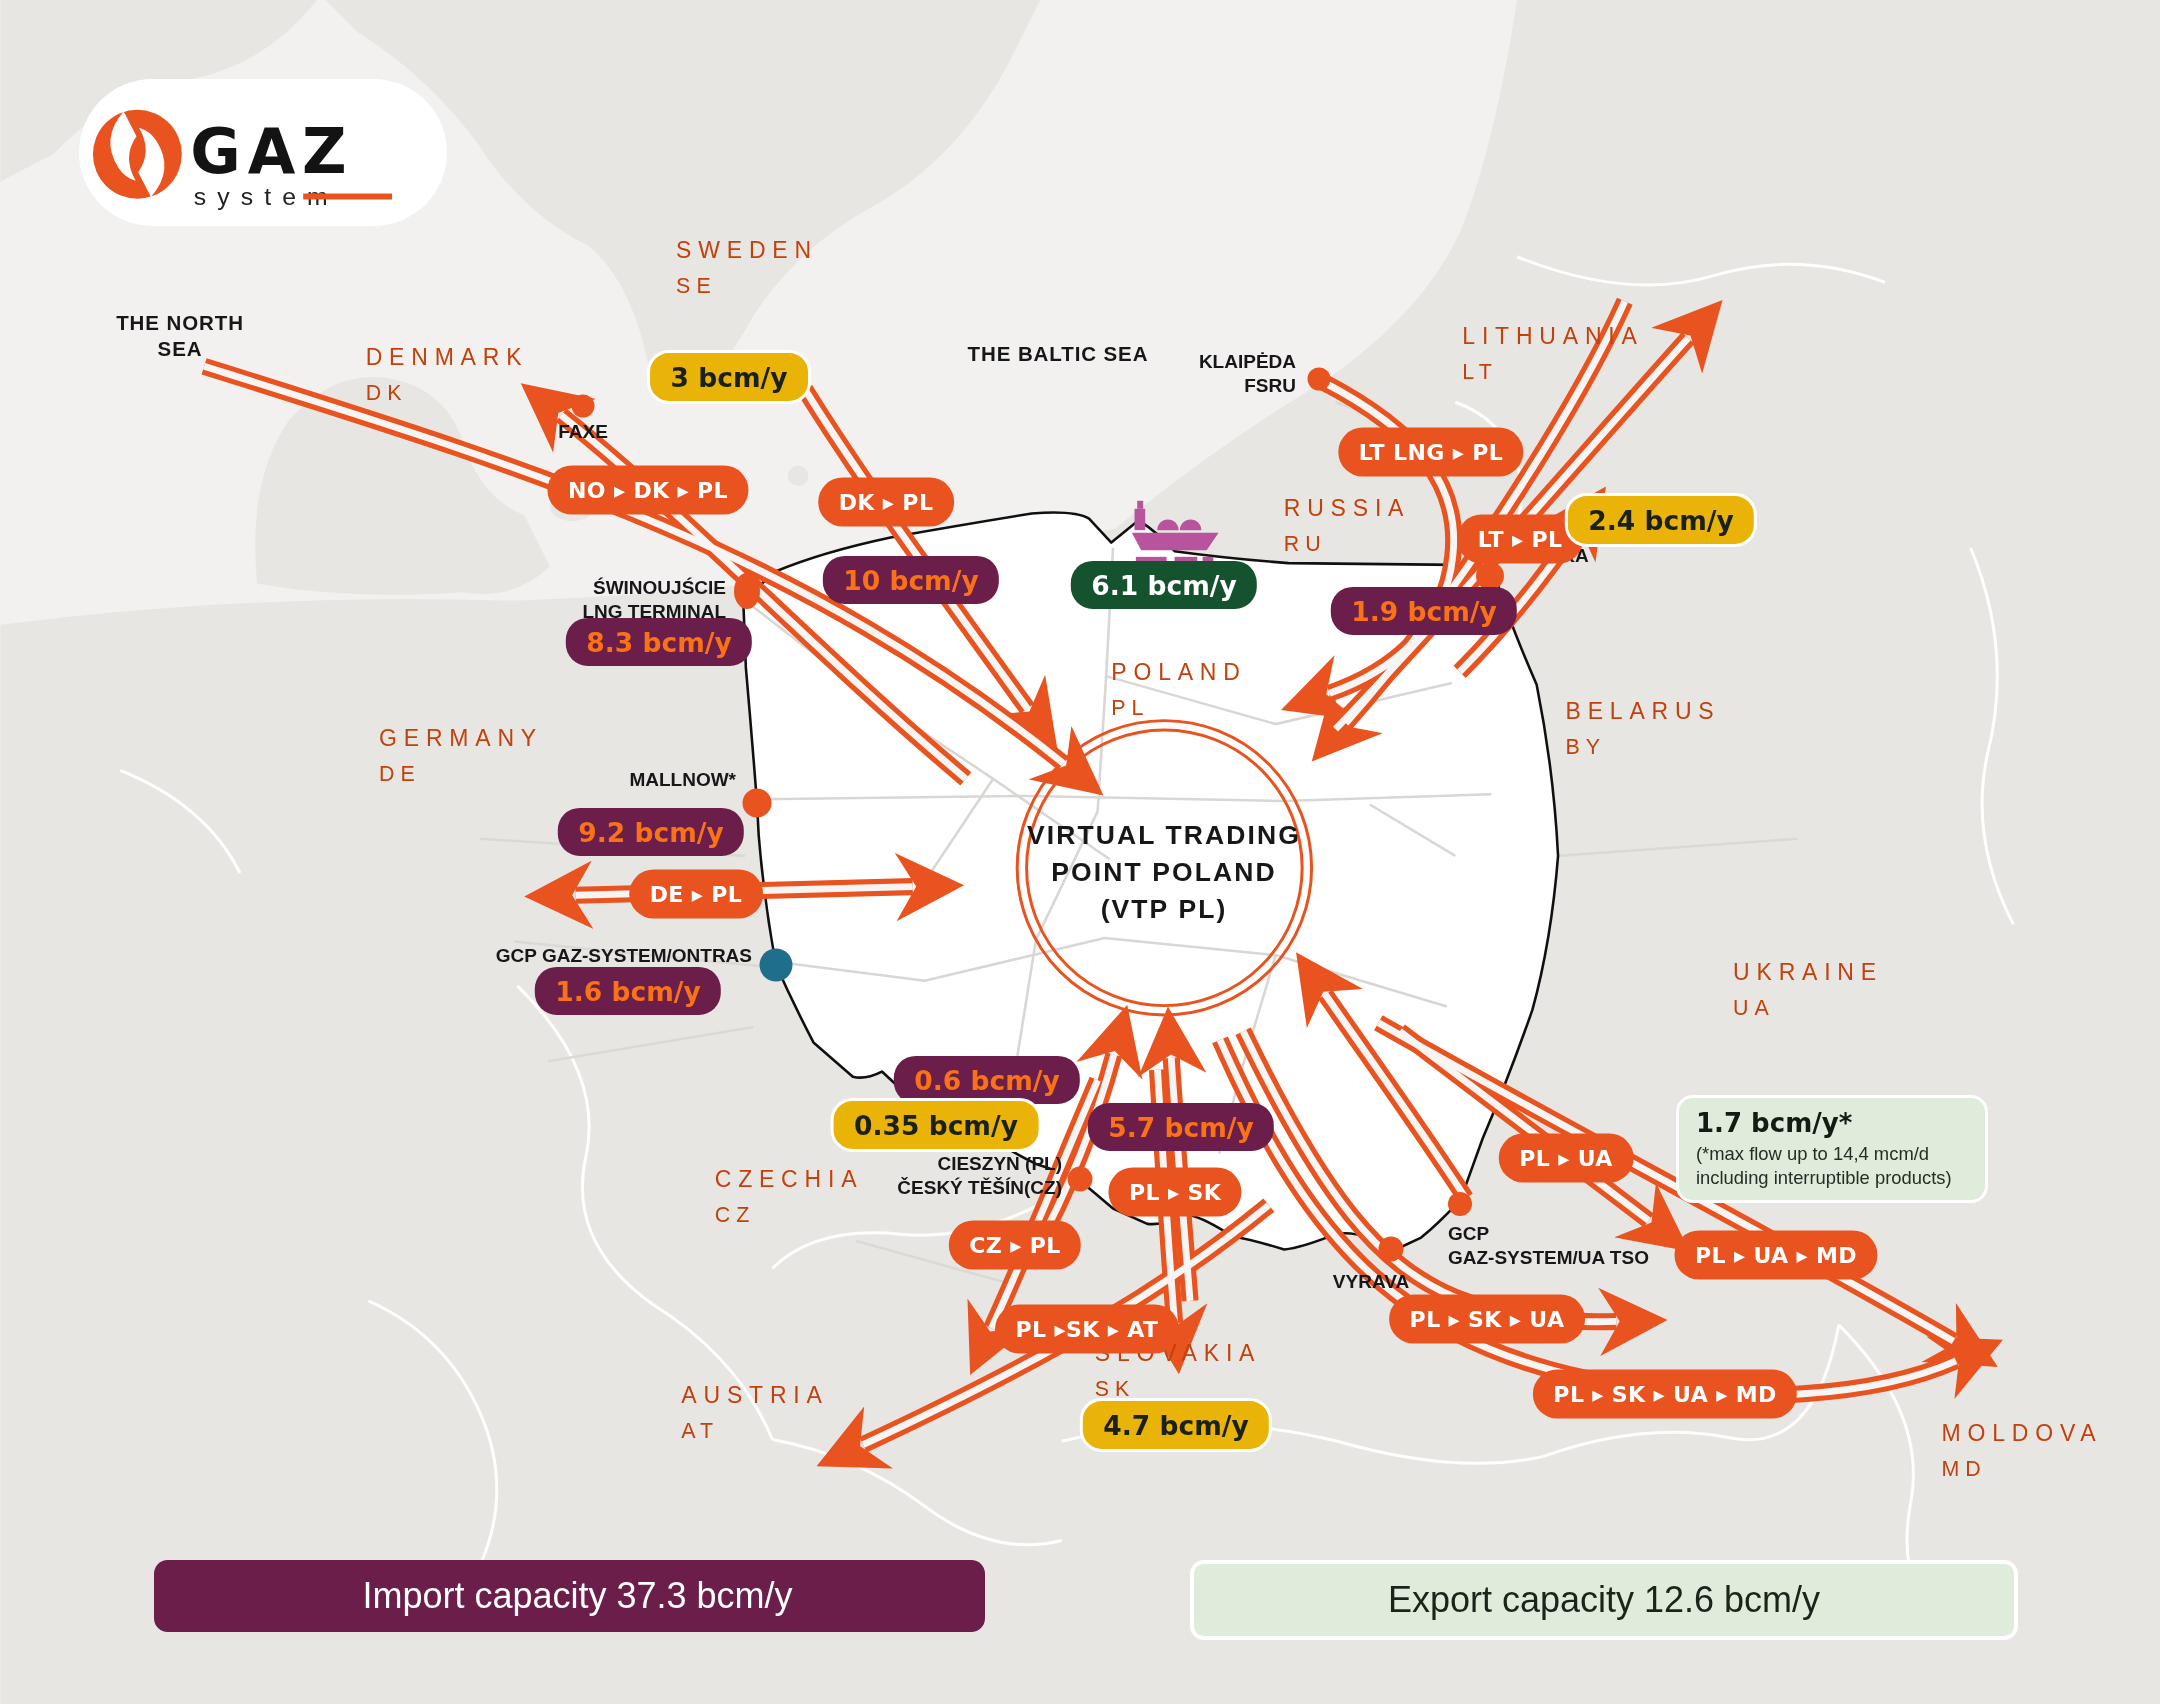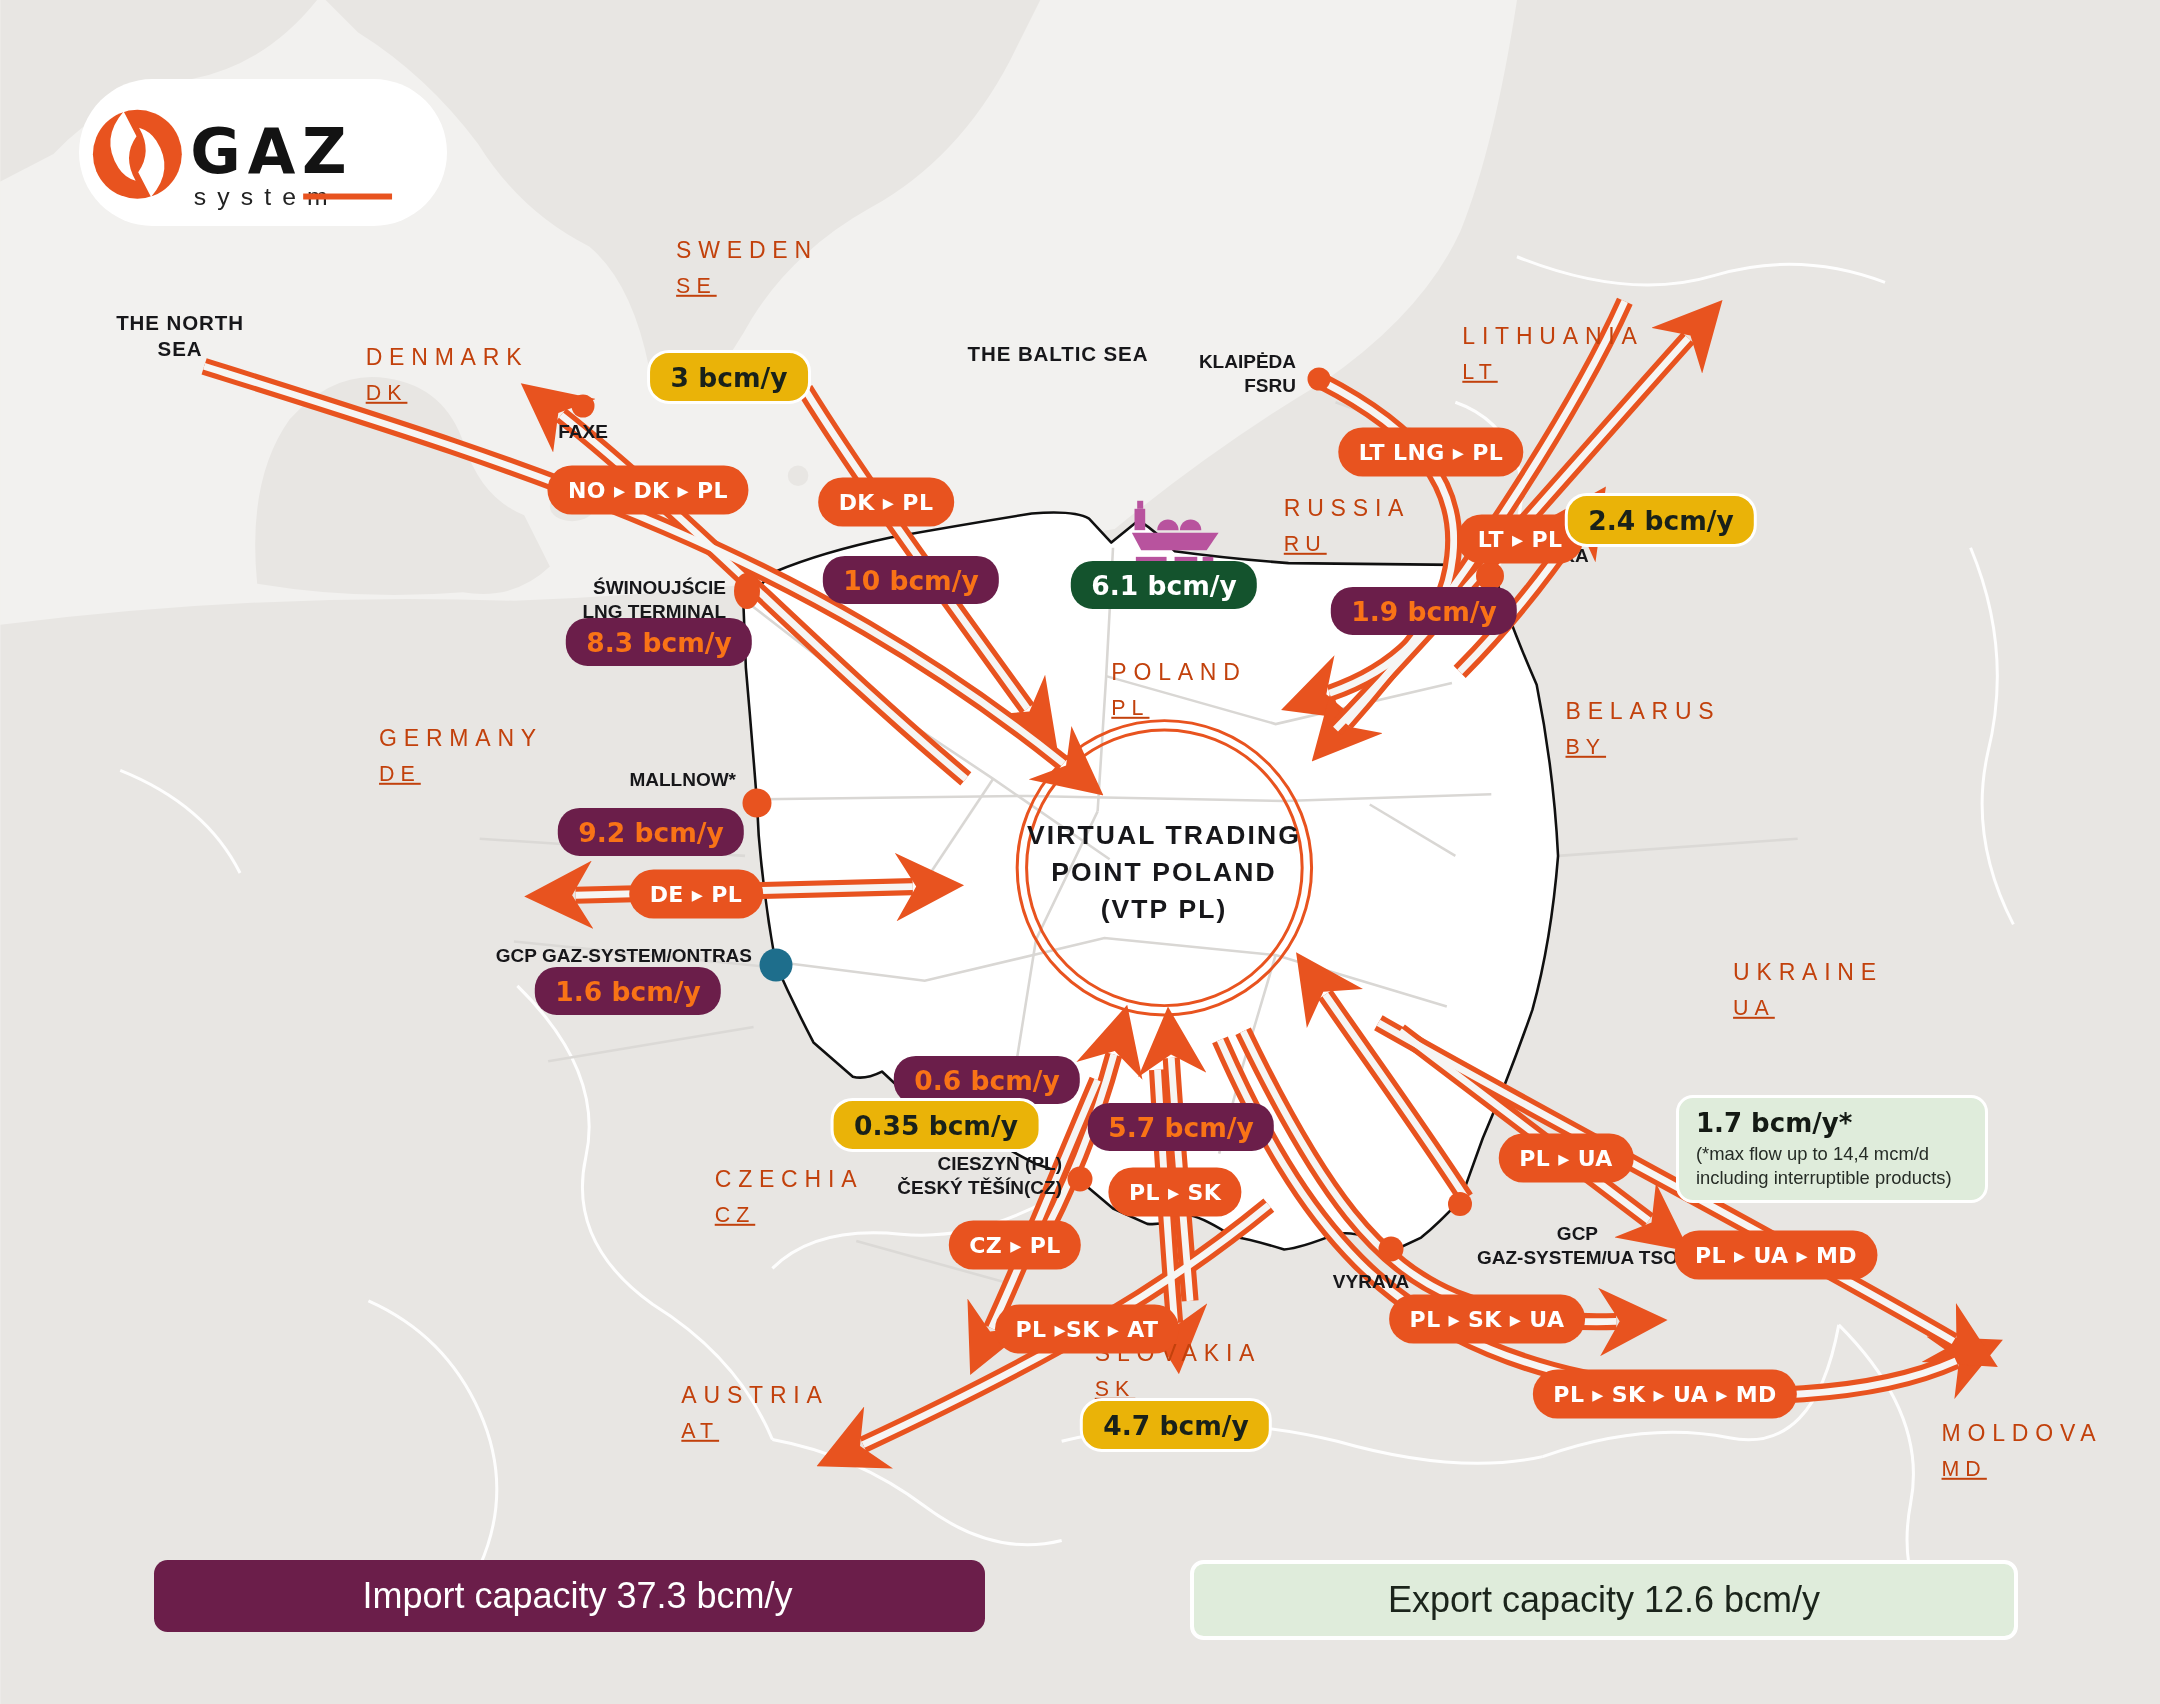--- a/index.html
+++ b/index.html
@@ -3,27 +3,27 @@
 <meta charset="utf-8">
 <title>GAZ-SYSTEM import/export capacity map</title>
 <style>
   html,body{margin:0;padding:0;background:#f2f1ef;}
   #canvas{position:relative;width:2161px;height:1704px;overflow:hidden;background:#f2f1ef;
           font-family:"Liberation Sans","DejaVu Sans",sans-serif;}
   svg.map{position:absolute;left:0;top:0;z-index:0;}
   
   .country{position:absolute;transform:translate(-50%,-50%);text-align:left;color:#c2410c;
            font-size:23px;font-weight:500;letter-spacing:6.8px;white-space:nowrap;z-index:2;line-height:1;}
-  .country .code{display:block;font-size:21.4px;letter-spacing:6px;margin-top:14px;text-decoration:underline;}
+  .country .code{display:block;font-size:21.4px;letter-spacing:6px;margin-top:14px;}
   .sealabel{position:absolute;transform:translate(-50%,-50%);text-align:center;color:#17171a;
             font-weight:700;font-size:20.5px;letter-spacing:0.9px;white-space:pre-line;z-index:2;line-height:1.25;}
   .pt{position:absolute;color:#17171a;font-weight:700;font-size:19px;line-height:1.25;white-space:nowrap;z-index:3;}
   .pt.c{transform:translate(-50%,-50%);text-align:center;}
   .pt.r{transform:translate(-100%,-50%);text-align:right;}
-  .pt.l{transform:translate(0,-50%);text-align:center;margin-left:29px;}
+  .pt.l{transform:translate(0,-50%);text-align:left;}
   .dot{position:absolute;transform:translate(-50%,-50%);background:#e8531f;border-radius:50%;z-index:3;}
   .dot.teal{background:#1e6e8c;}
   
   .pill{position:absolute;transform:translate(-50%,-50%);background:#e8531f;color:#fff;font-weight:700;
         font-size:22px;letter-spacing:0.4px;padding:12px 20.5px;border-radius:31px;white-space:nowrap;z-index:4;
         font-family:"DejaVu Sans","Liberation Sans",sans-serif;}
   .badge{position:absolute;transform:translate(-50%,-50%);font-weight:700;font-size:26.5px;
          padding:8.6px 20.5px;border-radius:22px;white-space:nowrap;z-index:4;
          font-family:"DejaVu Sans","Liberation Sans",sans-serif;}
   .badge.imp{background:#6b1e4a;color:#f97316;}

